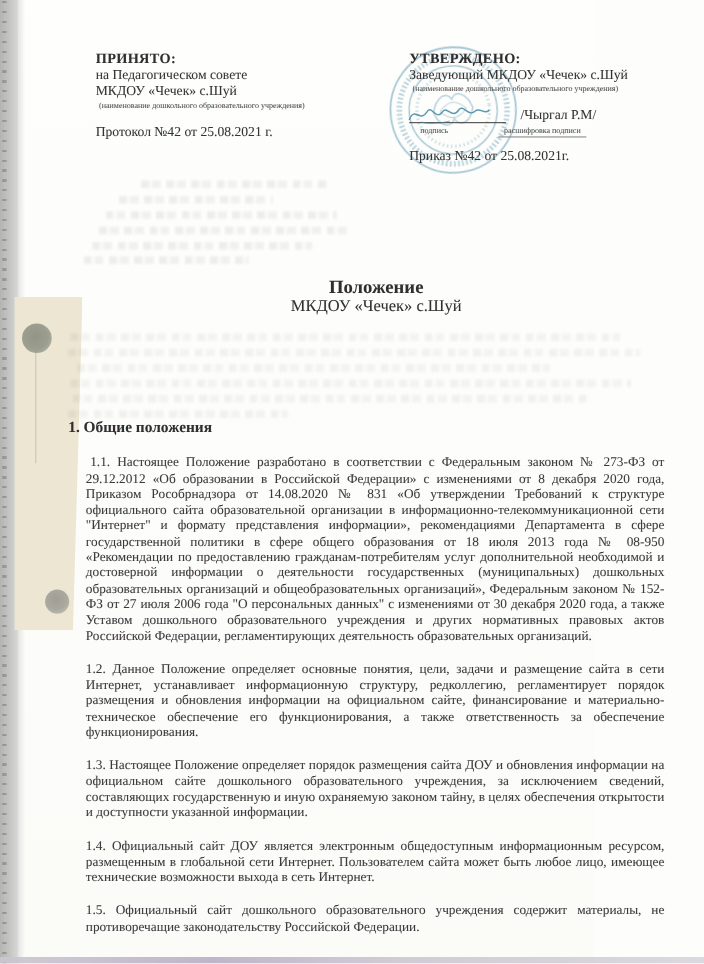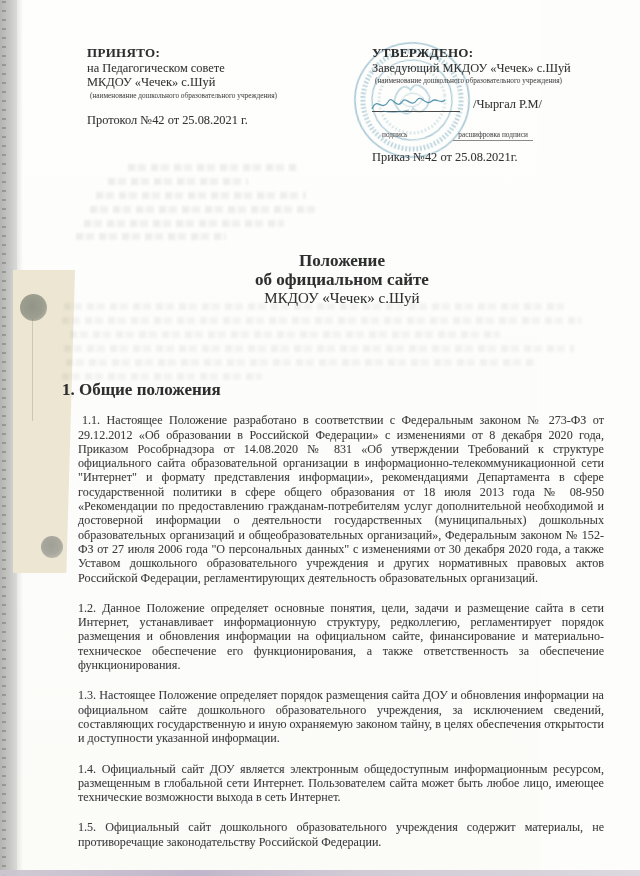--- a/index.html
+++ b/index.html
@@ -64,36 +64,36 @@
     text-shadow:.4px 0 0 rgba(0,150,90,.10),-.4px 0 0 rgba(200,60,160,.10);}
   .hdr-left{left:87px;width:265px;}
   .hdr-right{left:372px;width:255px;}
   .hdr-label{font-weight:bold;font-size:13px;letter-spacing:.3px;color:#2e2e2e;}
   .hdr-note{font-size:7.3px;line-height:9px;color:#4a4a4a;margin:1px 0 0 3px;}
   .hdr-protocol{margin-top:13px;}
   .sig-row{margin-top:12px;height:16px;white-space:nowrap;}
   .sig-line{display:inline-block;width:88px;height:13px;border-bottom:1.2px solid #4a4a4a;position:relative;vertical-align:bottom;}
   .sig-scribble{position:absolute;left:-3px;top:-9px;}
   .sig-name{margin-left:10px;}
-  .sig-caps{font-size:7.3px;line-height:9px;color:#4a4a4a;margin-top:17px;white-space:nowrap;}
+  .sig-caps{font-size:7.3px;line-height:9px;color:#4a4a4a;margin-top:1px;white-space:nowrap;}
   .cap1{margin-left:10px;}
   .cap2{margin-left:44px;border-bottom:1px solid #8a8a8a;padding:0 5px 1px 5px;}
   .hdr-order{margin-top:11px;}
 
   
   .title{position:absolute;top:251px;left:62px;width:560px;text-align:center;color:#2f2f2f;z-index:2;
     text-shadow:.4px 0 0 rgba(0,150,90,.10),-.4px 0 0 rgba(200,60,160,.10);}
   .t1,.t2{font-weight:bold;font-size:17px;line-height:19px;}
   .t3{font-size:15px;line-height:19px;}
 
   
   .doc-body{position:absolute;top:383px;left:62px;width:558px;z-index:2;
     font-size:12.1px;line-height:14.3px;text-align:justify;color:var(--text);
     text-shadow:.4px 0 0 rgba(0,150,90,.10),-.4px 0 0 rgba(200,60,160,.10);}
-  .sec-heading{font-weight:bold;font-size:17px;color:#2e2e2e;}
+  .sec-heading{font-weight:bold;font-size:14px;color:#2e2e2e;}
   .para{margin:16px;}
   .p-first{text-indent:4px;}
 </style>
 </head>
 <body>
 
 <div class="scan">
 
   <div class="edge-left"></div>
   <div class="edge-ticks"></div>
@@ -149,21 +149,20 @@
     </div>
     <div class="sig-caps">
       <span class="cap1">подпись</span>
       <span class="cap2">расшифровка подписи</span>
     </div>
     <div class="hdr-order">Приказ №42 от  25.08.2021г.</div>
   </div>
 
   <div class="title">
     <div class="t1">Положение</div>
-    <div class="t2">об официальном сайте</div>
     <div class="t3">МКДОУ «Чечек» с.Шуй</div>
   </div>
 
   <div class="doc-body">
     <div class="sec-heading">1. Общие положения</div>
     <p class="para p-first">1.1. Настоящее Положение разработано в соответствии с Федеральным законом № 273-ФЗ от 29.12.2012 «Об образовании в Российской Федерации» с изменениями от 8 декабря 2020 года, Приказом Рособрнадзора от 14.08.2020 № 831 «Об утверждении Требований к структуре официального сайта образовательной организации в информационно-телекоммуникационной сети "Интернет" и формату представления информации», рекомендациями Департамента в сфере государственной политики в сфере общего образования от 18 июля 2013 года № 08-950 «Рекомендации по предоставлению гражданам-потребителям услуг дополнительной необходимой и достоверной информации о деятельности государственных (муниципальных) дошкольных образовательных организаций и общеобразовательных организаций», Федеральным законом № 152-ФЗ от 27 июля 2006 года "О персональных данных" с изменениями от 30 декабря 2020 года, а также Уставом дошкольного образовательного учреждения и других нормативных правовых актов Российской Федерации, регламентирующих деятельность образовательных организаций.</p>
     <p class="para">1.2. Данное Положение определяет основные понятия, цели, задачи и размещение сайта в сети Интернет, устанавливает информационную структуру, редколлегию, регламентирует порядок размещения и обновления информации на официальном сайте, финансирование и материально-техническое обеспечение его функционирования, а также ответственность за обеспечение функционирования.</p>
     <p class="para">1.3. Настоящее Положение определяет порядок размещения сайта ДОУ и обновления информации на официальном сайте дошкольного образовательного учреждения, за исключением сведений, составляющих государственную и иную охраняемую законом тайну, в целях обеспечения открытости и доступности указанной информации.</p>
     <p class="para">1.4. Официальный сайт ДОУ является электронным общедоступным информационным ресурсом, размещенным в глобальной сети Интернет. Пользователем сайта может быть любое лицо, имеющее технические возможности выхода в сеть Интернет.</p>
     <p class="para">1.5. Официальный сайт дошкольного образовательного учреждения содержит материалы, не противоречащие законодательству Российской Федерации.</p>

